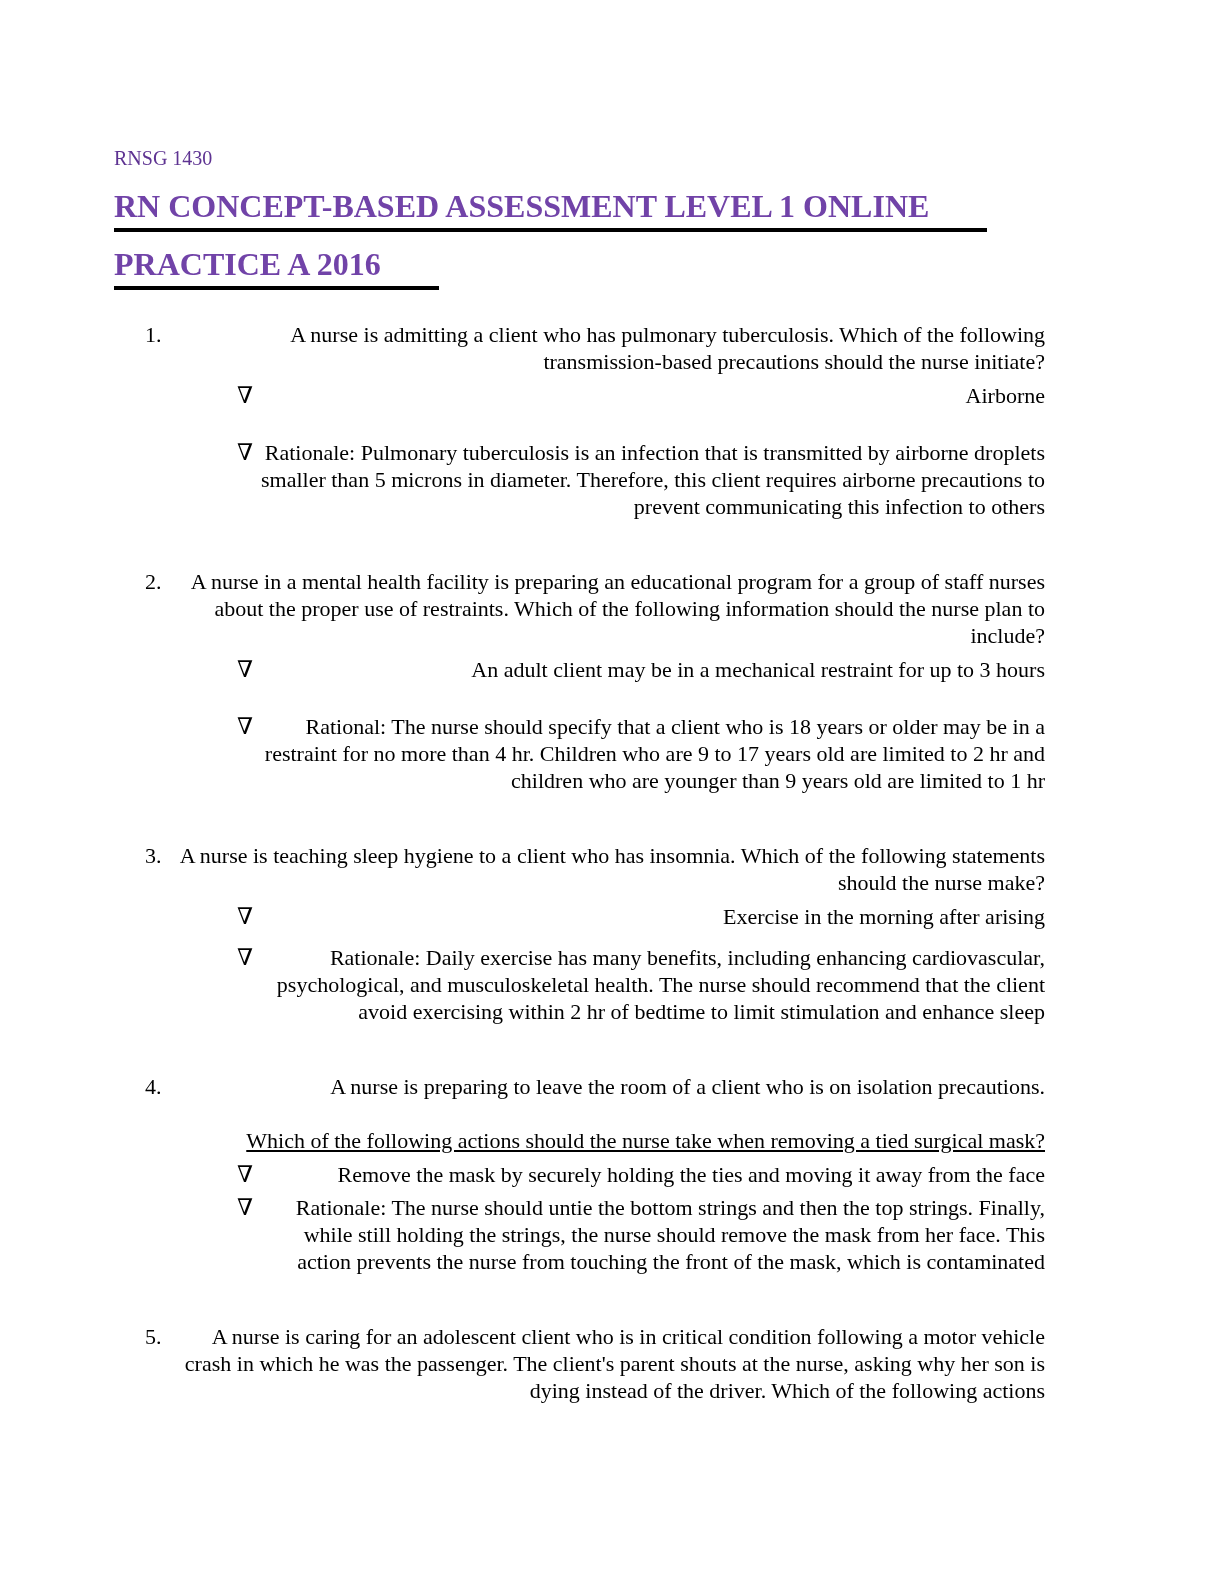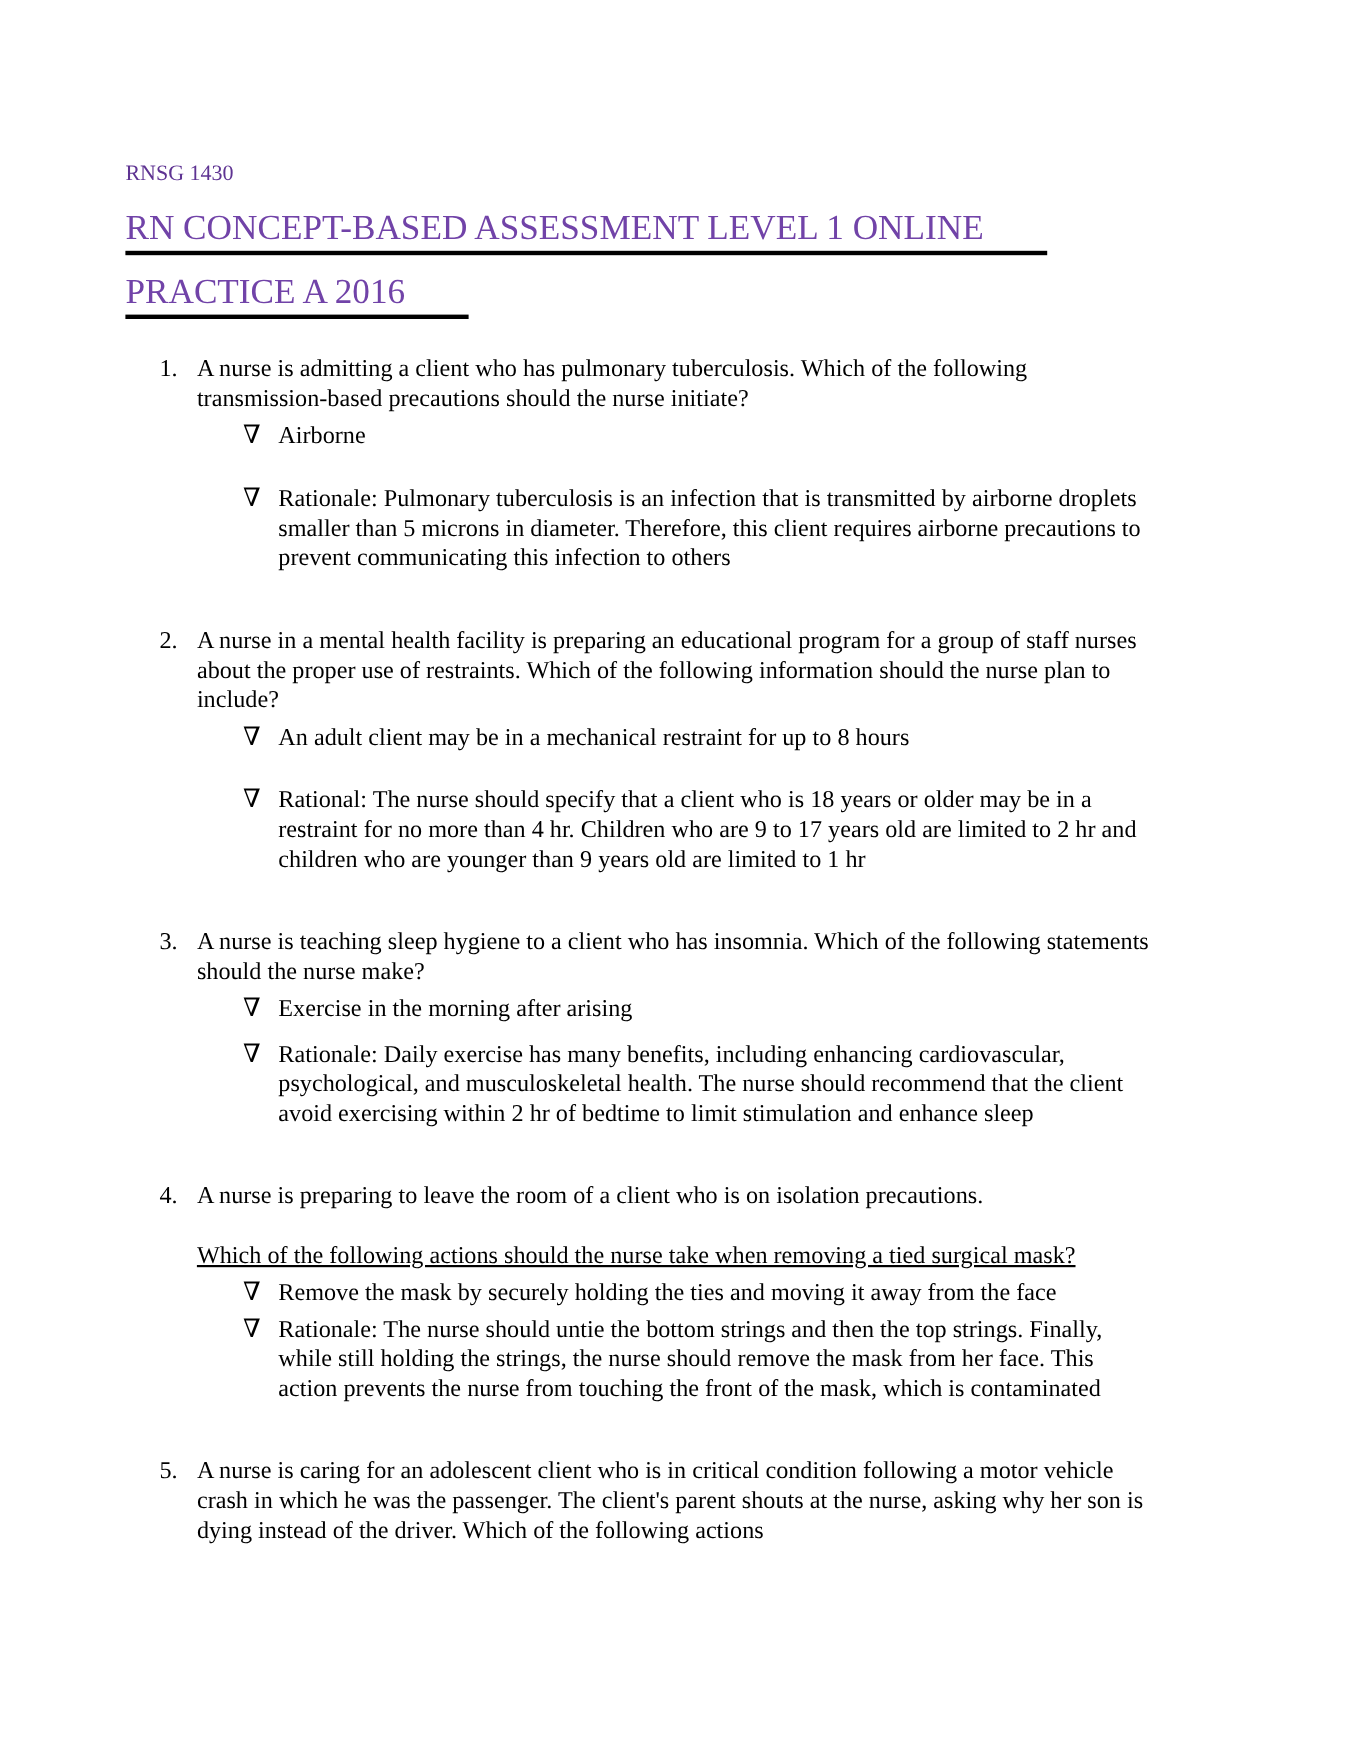--- a/index.html
+++ b/index.html
@@ -19,21 +19,21 @@
     width: 1224px;
     height: 1584px;
     padding: 146px 148px 0 114px;
   }
   .course-code {
     font-size: 20px;
     line-height: 24px;
     color: #5E3392;
     margin: 0 0 17px 0;
   }
-  .title-block { margin: 0; }
+  .title-block { margin: 0; font-weight: bold; }
   .title-line-wrap { margin: 0 0 13px 0; }
   .title-line {
     display: inline-block;
     font-size: 32px;
     line-height: 38px;
     color: #7143A8;
     border-bottom: 4px solid #000000;
     padding: 0 58px 3px 0;
   }
   .college {
@@ -50,21 +50,21 @@
     display: flex;
     font-size: 22px;
     line-height: 27px;
     margin-bottom: 48px;
   }
   .q-num {
     flex: 0 0 65px;
     box-sizing: border-box;
     padding-left: 31px;
   }
-  .q-body { width: 866px; }
+  .q-body { width: 866px; text-align: right; }
   .q-text { margin: 0; }
   .q-text + .q-text { margin-top: 27px; text-decoration: underline; }
   .bullets { margin-top: 7px; }
   .bullet {
     display: flex;
     margin-left: 42px;
   }
   .bullet.gap-none  { margin-top: 6px; }
   .bullet.gap-small { margin-top: 14px; }
   .bullet.gap-large { margin-top: 30px; }
@@ -108,21 +108,21 @@
           </div>
         </div>
       </div>
       <div class="question">
         <span class="q-num">2.</span>
         <div class="q-body">
           <p class="q-text">A nurse in a mental health facility is preparing an educational program for a group of staff nurses about the proper use of restraints. Which of the following information should the nurse plan to include?</p>
           <div class="bullets">
             <div class="bullet gap-none">
               <span class="marker">∇</span>
-              <span class="b-text">An adult client may be in a mechanical restraint for up to 8 hours</span>
+              <span class="b-text">An adult client may be in a mechanical restraint for up to 3 hours</span>
             </div>
             <div class="bullet gap-large">
               <span class="marker">∇</span>
               <span class="b-text">Rational: The nurse should specify that a client who is 18 years or older may be in a restraint for no more than 4 hr. Children who are 9 to 17 years old are limited to 2 hr and children who are younger than 9 years old are limited to 1 hr</span>
             </div>
           </div>
         </div>
       </div>
       <div class="question">
         <span class="q-num">3.</span>

